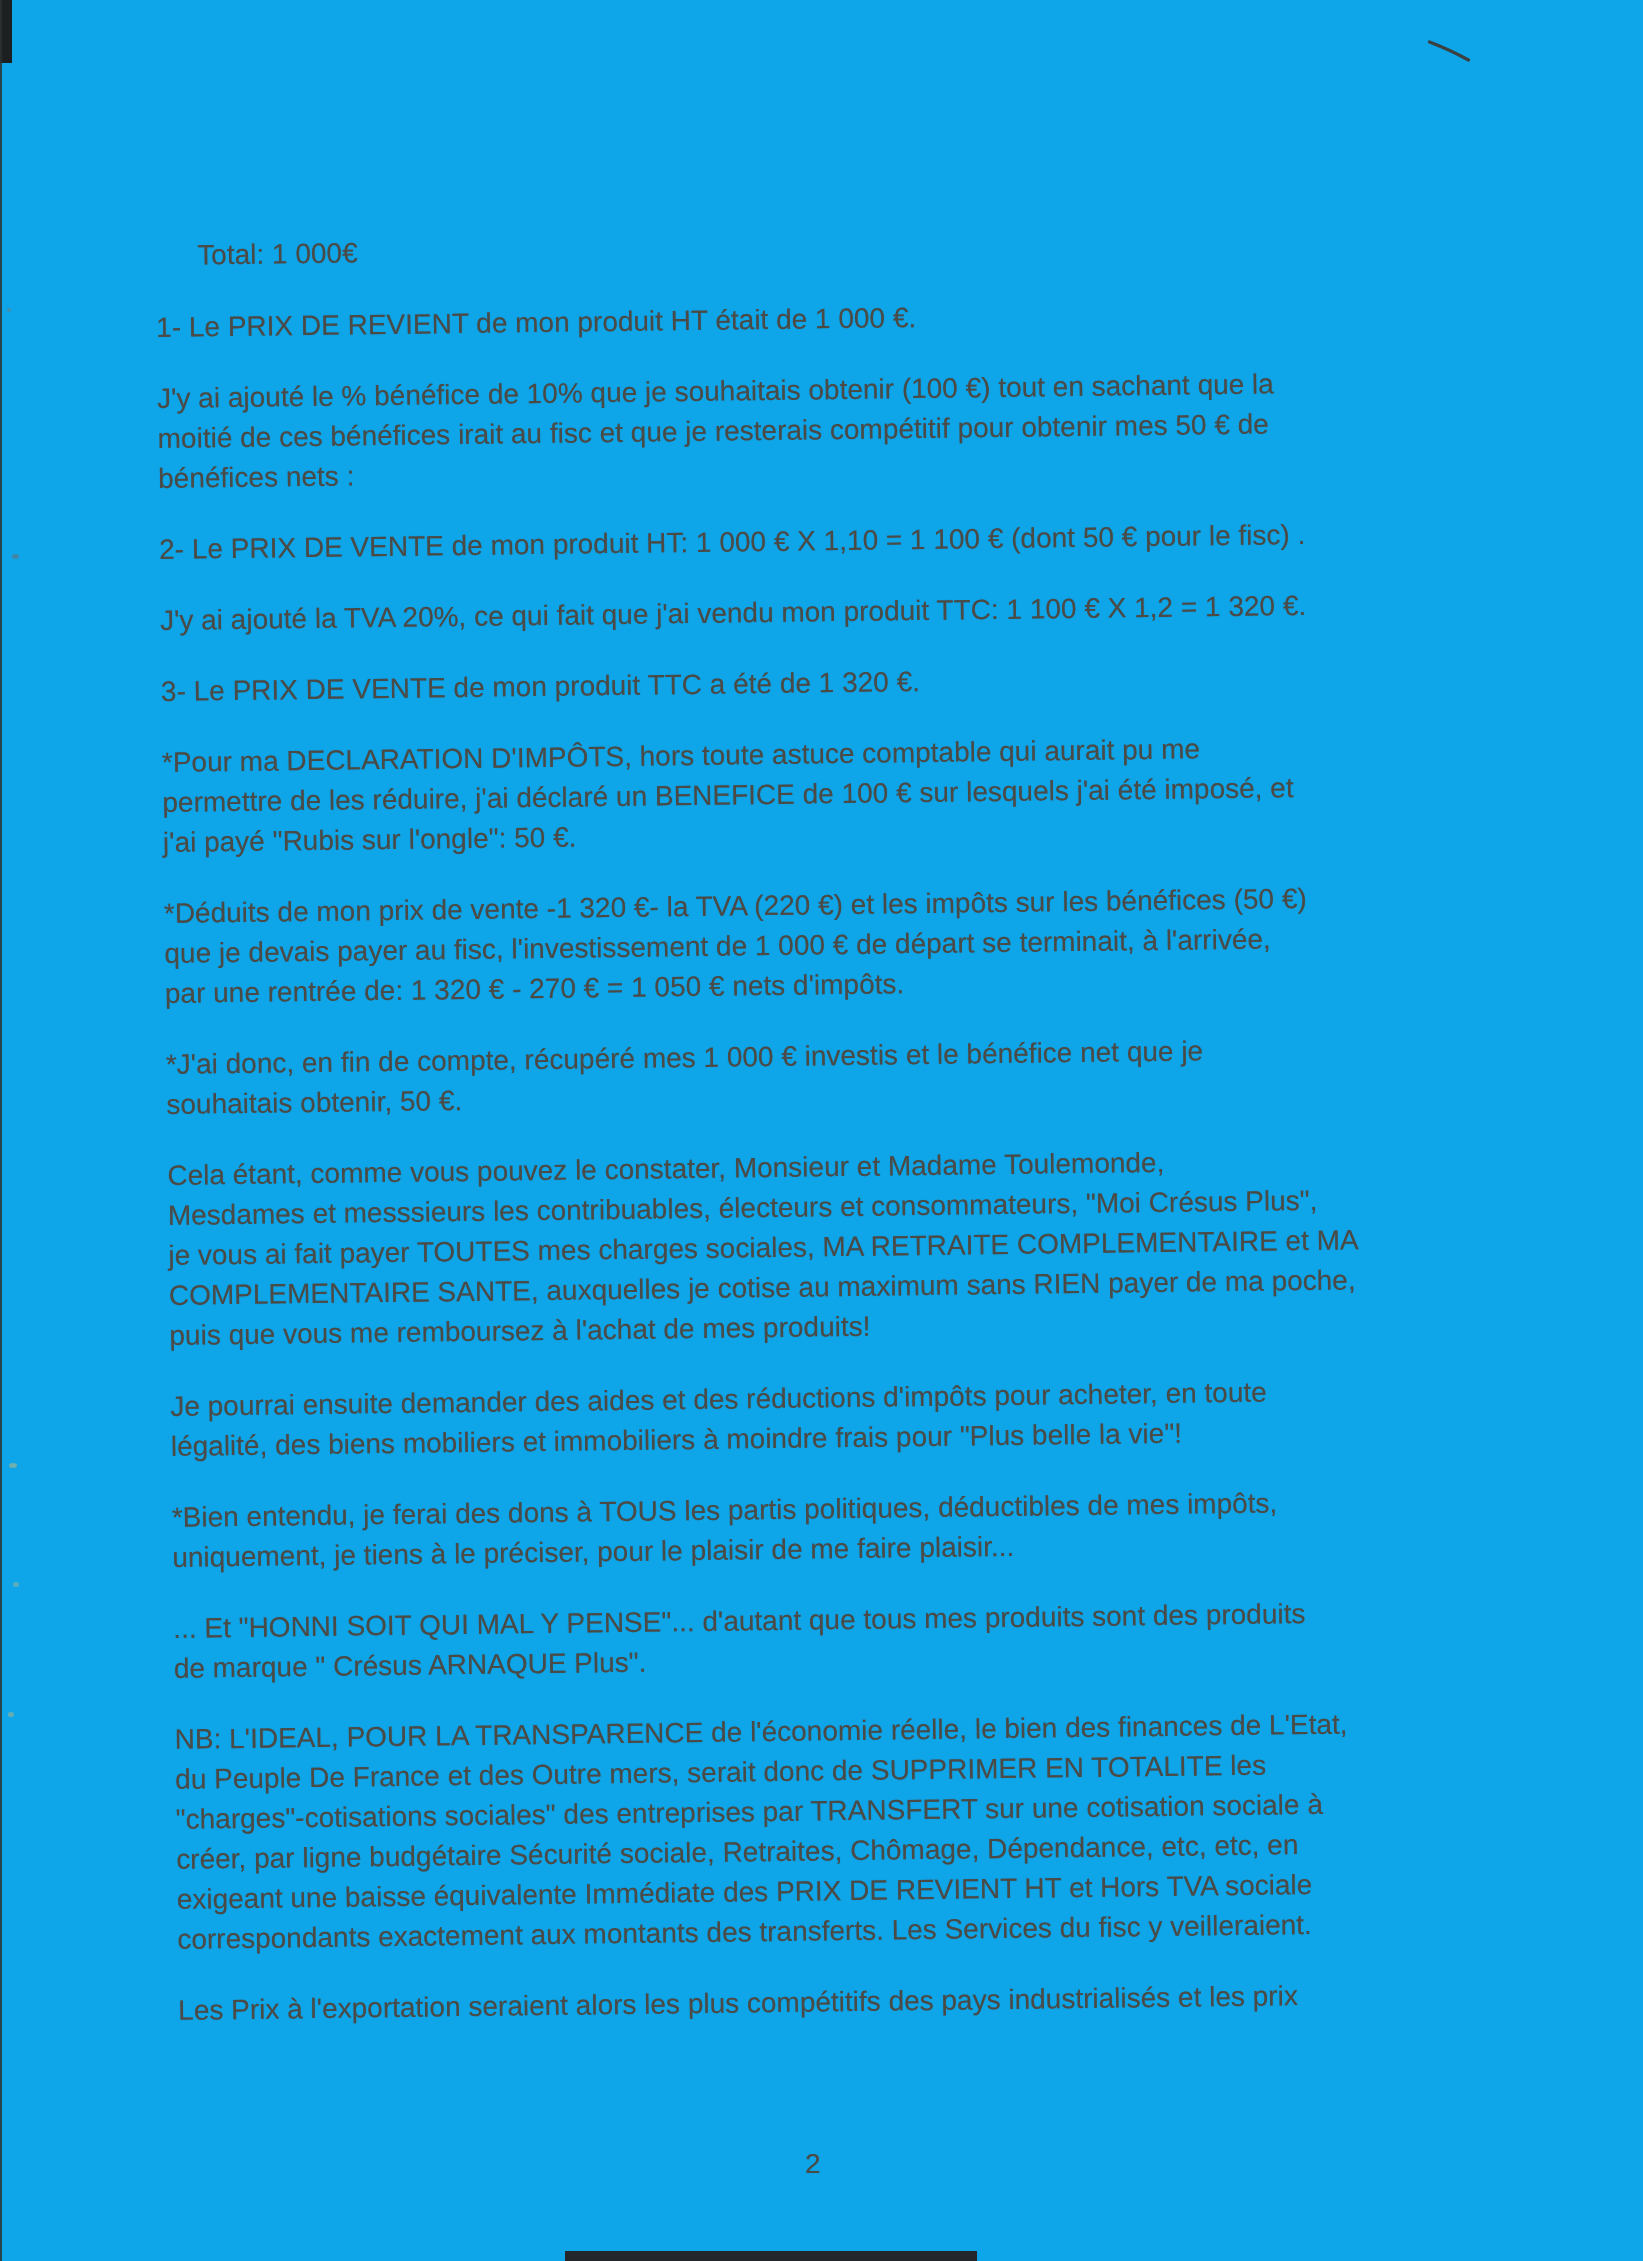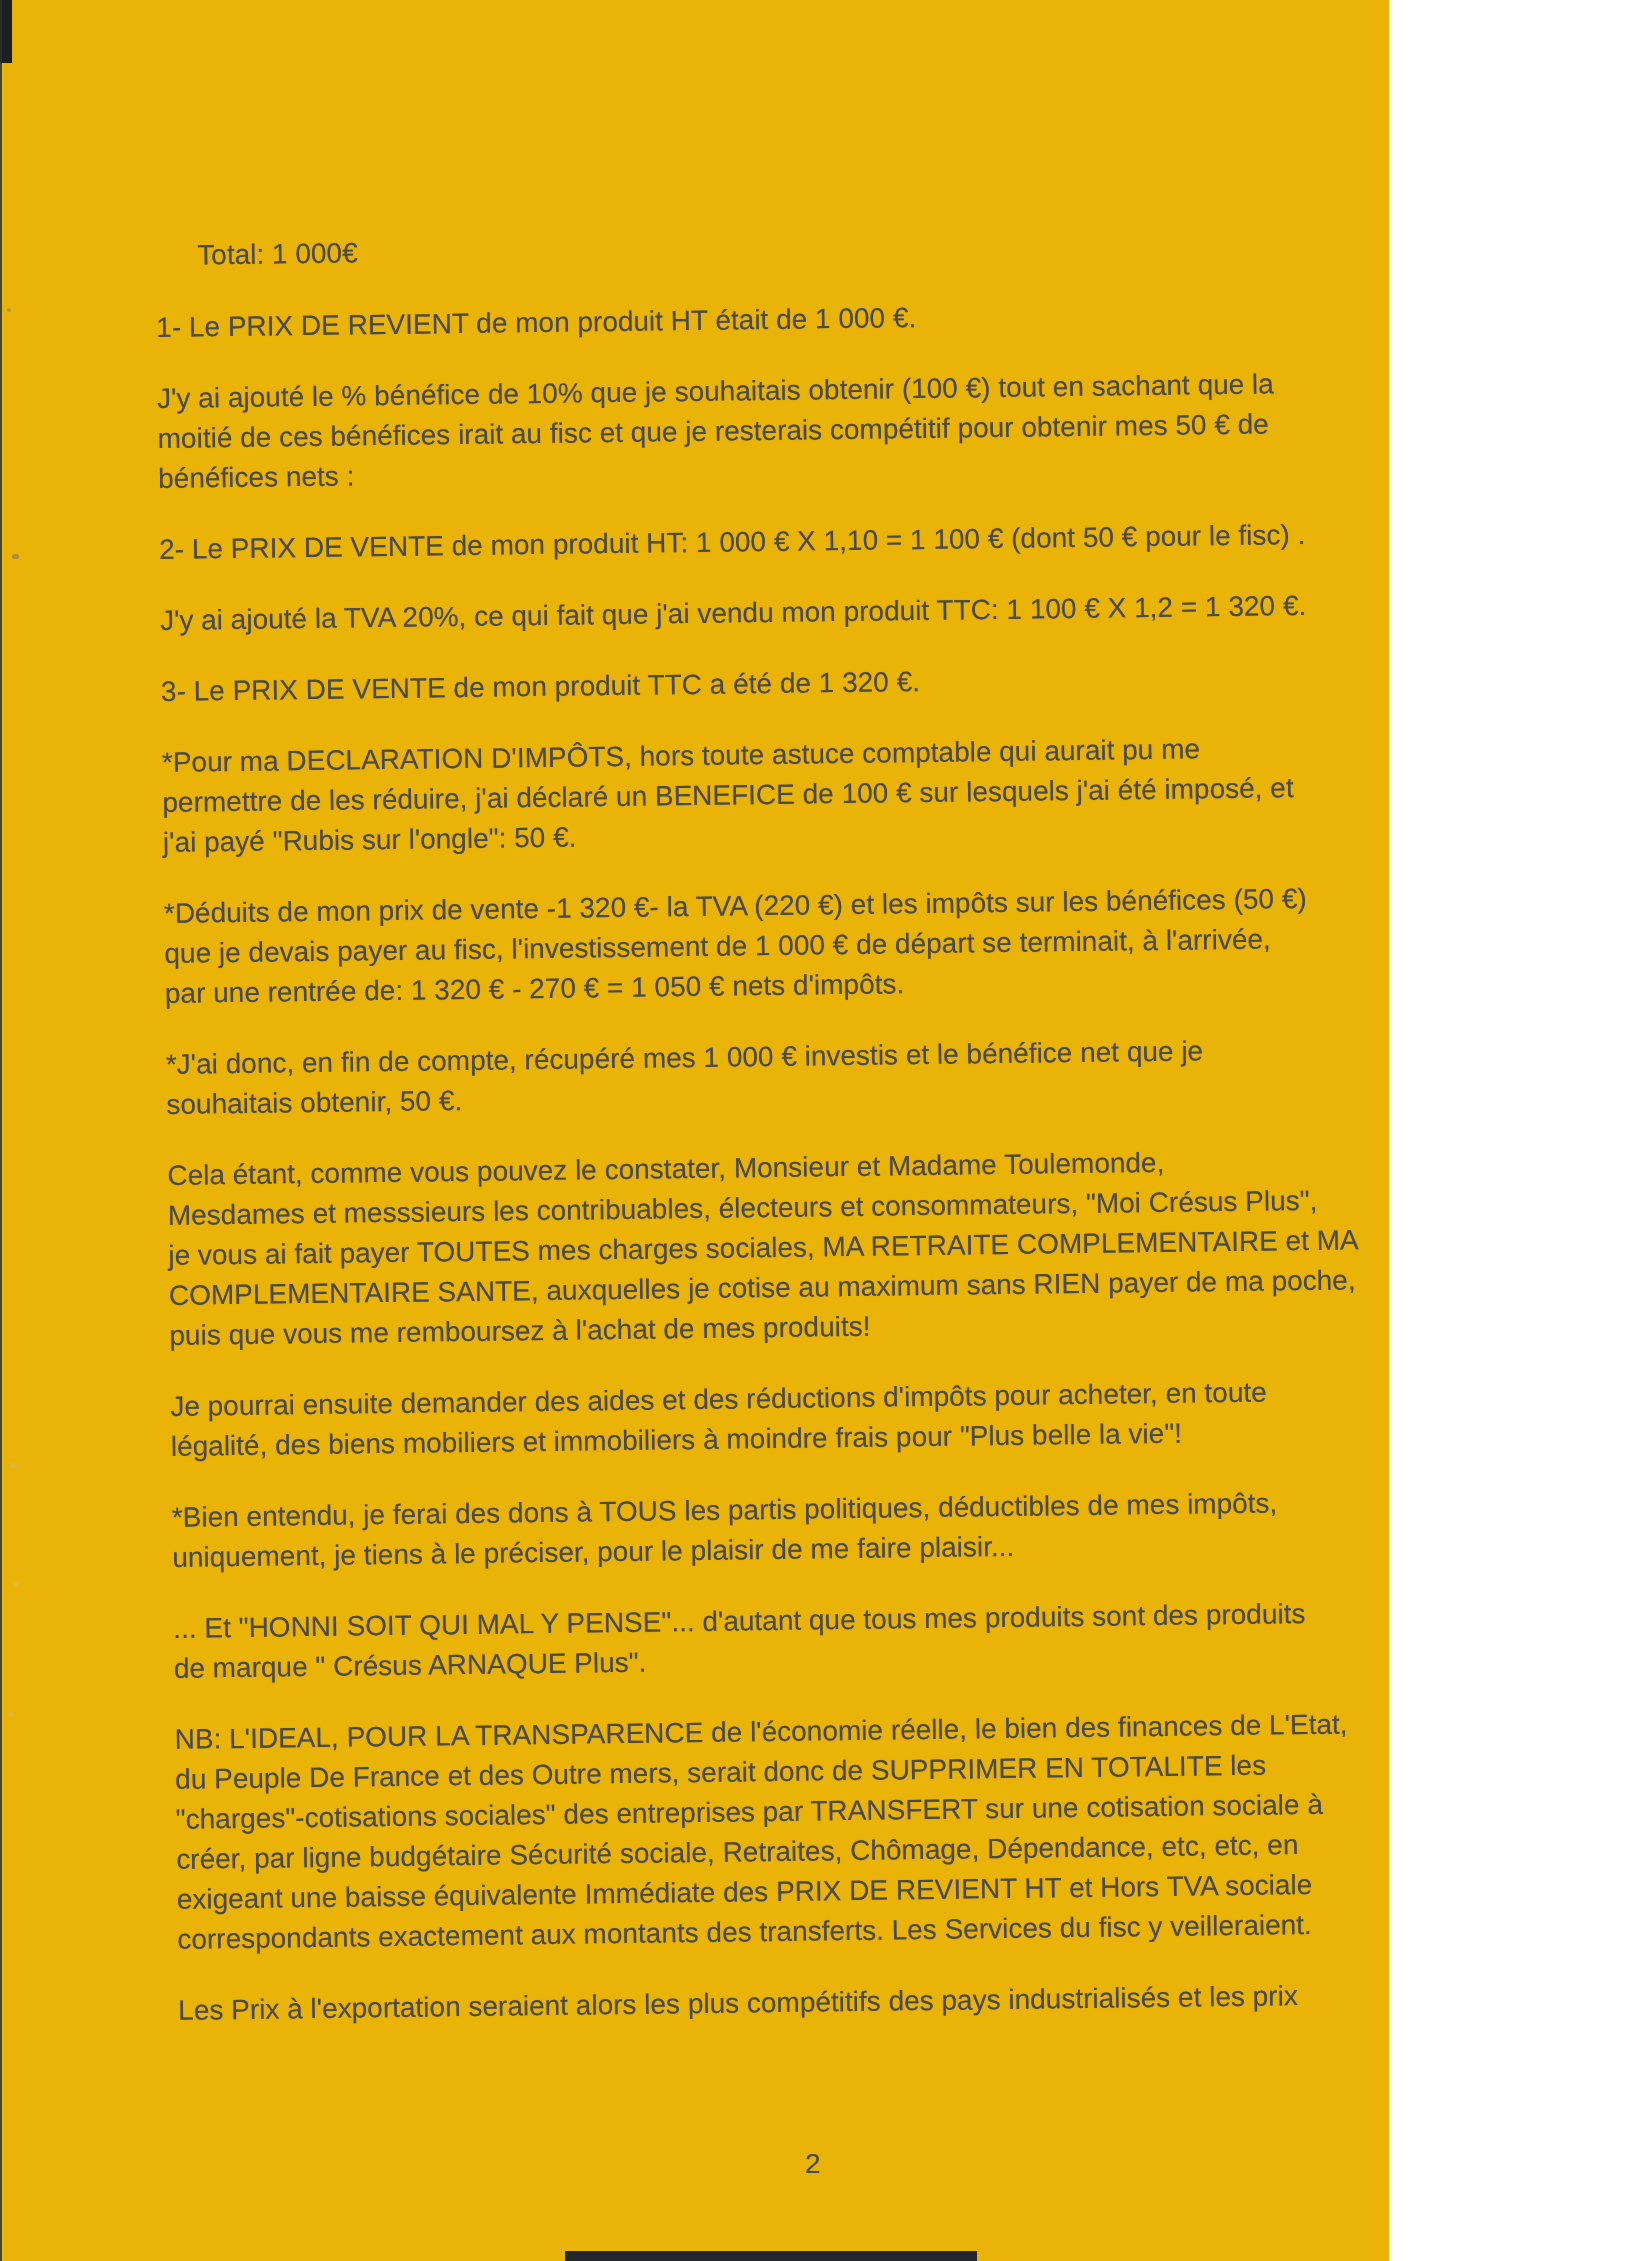--- a/index.html
+++ b/index.html
@@ -5,23 +5,23 @@
   html, body { margin: 0; padding: 0; }
   body {
     width: 1643px;
     height: 2261px;
     background: #ffffff;
     font-family: "Liberation Sans", sans-serif;
     overflow: hidden;
   }
   .page {
     position: relative;
-    width: 1389px;
+    width: 1643px;
     height: 2261px;
-    background: #eab308;
+    background: #0ea5e9;
     overflow: hidden;
   }
   
   .text-block {
     position: absolute;
     left: 155px;
     top: 236px;
     width: 1337px;
     transform: rotate(-0.75deg);
     transform-origin: left top;

